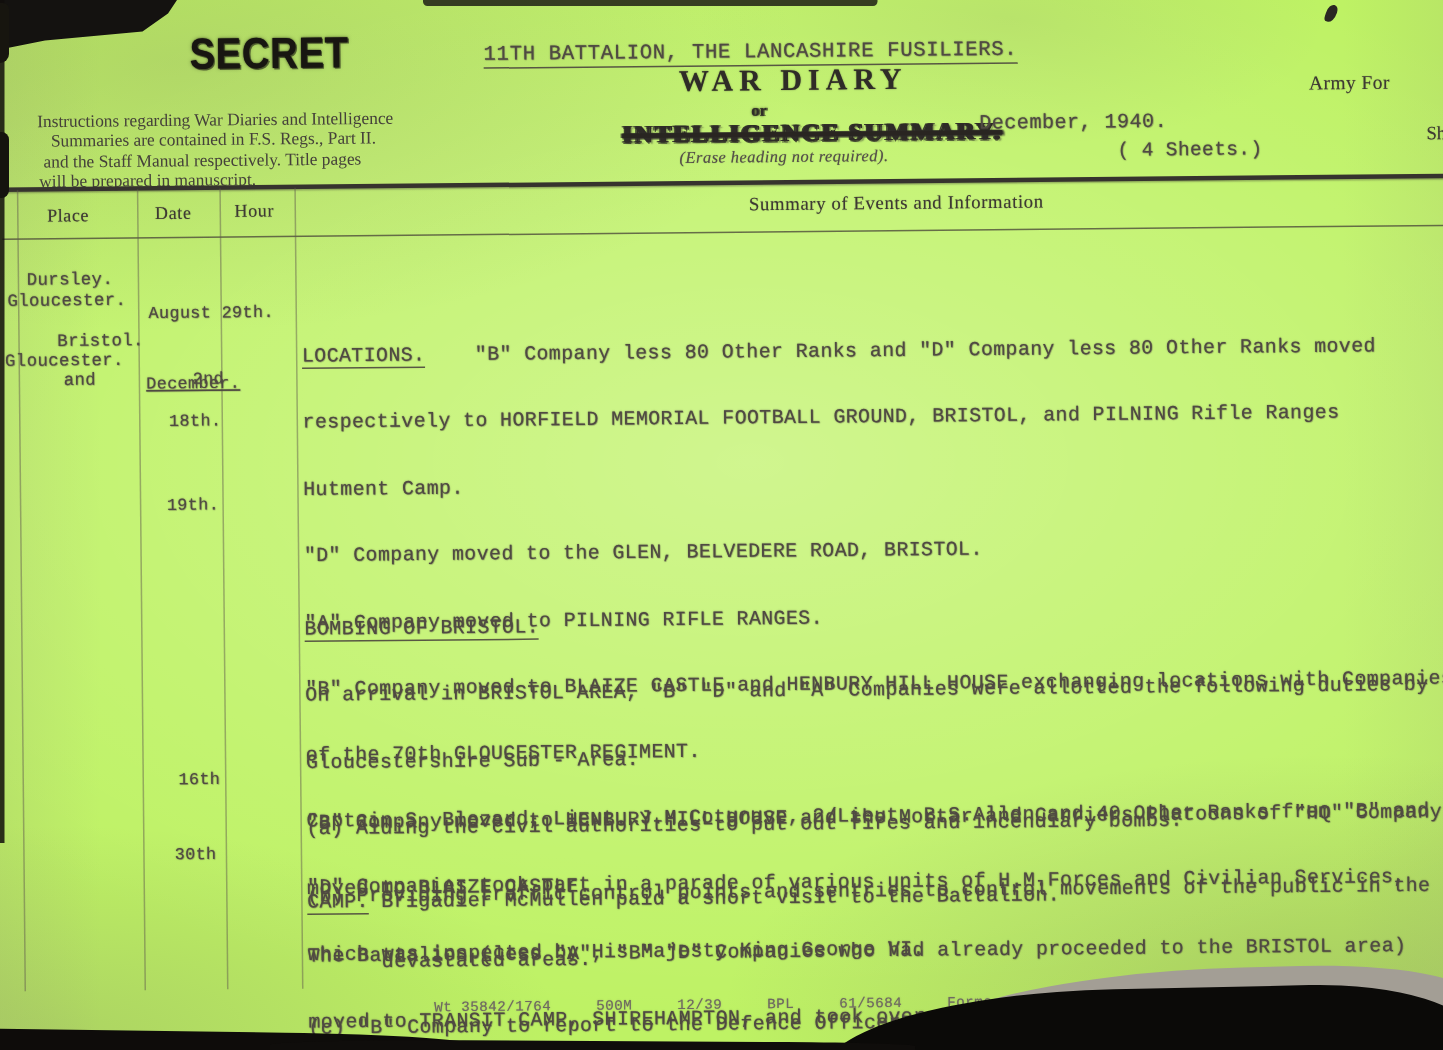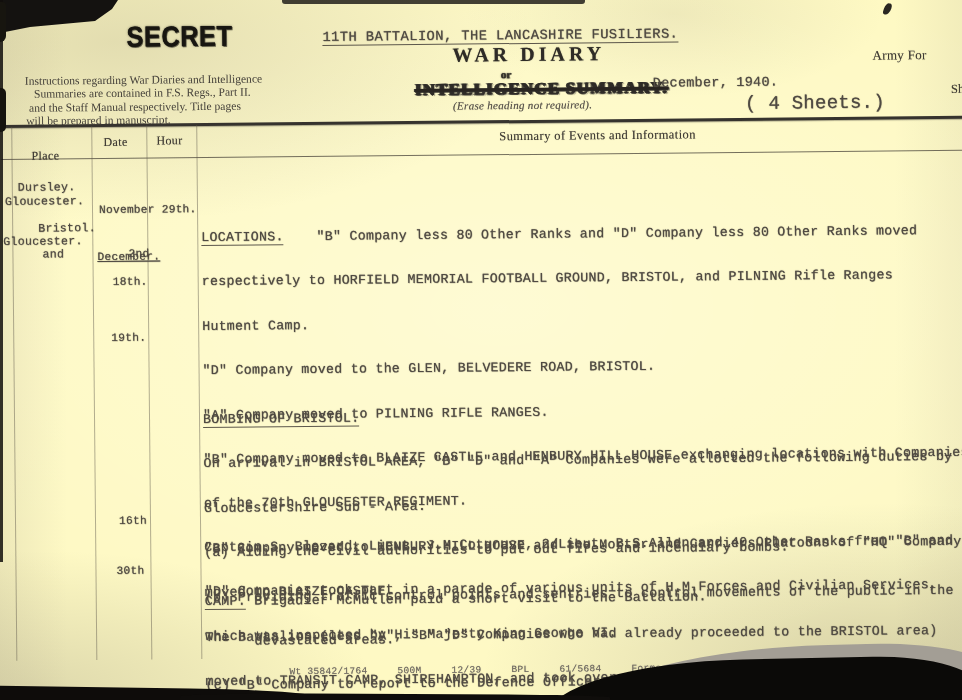--- a/index.html
+++ b/index.html
@@ -1,16 +1,16 @@
 <!DOCTYPE html>
 <html><head>
 <meta charset="utf-8">
 <style>
   html,body{margin:0;padding:0;background:#555;}
-  #paper{position:relative;width:962px;height:700px;overflow:hidden;background:#fef9c3;
+  #paper{position:relative;width:962px;height:700px;overflow:hidden;background:#bef264;
          font-family:"Liberation Serif",serif;}
   #texture{position:absolute;inset:0;pointer-events:none;
     background:
       radial-gradient(ellipse 700px 300px at 12% 6%, rgba(118,110,96,.20), transparent 60%),
       radial-gradient(ellipse 950px 520px at 52% 44%, rgba(255,255,255,.28), transparent 72%),
       radial-gradient(ellipse 620px 260px at 92% 96%, rgba(108,102,90,.28), transparent 65%),
       radial-gradient(ellipse 520px 220px at 4% 99%, rgba(108,102,90,.22), transparent 65%),
       radial-gradient(ellipse 300px 120px at 70% 2%, rgba(120,112,100,.12), transparent 70%),
       linear-gradient(90deg, rgba(138,130,116,.14), rgba(0,0,0,0) 7%, rgba(0,0,0,0) 93%, rgba(138,130,116,.10));}
   #tilt{position:absolute;inset:0;transform:rotate(-0.55deg);transform-origin:0 0;}
@@ -66,41 +66,41 @@
 
     <div class="t hu" style="left:322px;top:33px;font-size:13.8px;letter-spacing:.4px;">11TH BATTALION, THE LANCASHIRE FUSILIERS.</div>
     <div class="pr wardiary" style="left:452px;top:48px;">WAR DIARY</div>
     <div class="pr orword" style="left:500px;top:73px;text-align:right;">or</div>
     <div class="pr struck" style="left:414px;top:84px;">INTELLIGENCE SUMMARY.</div>
     <div class="pr erase" style="left:452px;top:104px;">(Erase heading not required).</div>
 
     <div class="pr" style="left:872px;top:56px;font-size:13px;letter-spacing:.3px;">Army For</div>
     <div class="t" style="left:652px;top:82px;font-size:13.5px;">December, 1940.</div>
     <div class="pr" style="left:918px;top:91px;font-size:12.5px;margin-left:32px;">Shee</div>
-    <div class="t" style="left:744px;top:100px;font-size:19px;">( 4 Sheets.)</div>
+    <div class="t" style="left:744px;top:100px;font-size:13px;">( 4 Sheets.)</div>
 
     <div class="hline" style="left:0;top:125px;width:980px;height:2.6px;box-shadow:0 1px 1px rgba(54,51,46,.35);"></div>
     <div class="hline" style="left:0;top:159px;width:980px;height:1.3px;background:rgba(70,64,55,.75);"></div>
     <div class="vline" style="left:10px;top:127px;height:534px;"></div>
     <div class="vline" style="left:90px;top:127px;height:534px;"></div>
     <div class="vline" style="left:145px;top:127px;height:534px;"></div>
     <div class="vline" style="left:195px;top:127px;height:534px;"></div>
 
-    <div class="pr colhead" style="left:30px;top:137px;margin-top:12px;">Place</div>
+    <div class="pr colhead" style="left:30px;top:137px;">Place</div>
     <div class="pr colhead" style="left:102px;top:136px;">Date</div>
     <div class="pr colhead" style="left:155px;top:134.5px;">Hour</div>
     <div class="pr colhead" style="left:498px;top:134px;font-size:12.5px;">Summary of Events and Information</div>
 
     <div class="t place-t" style="left:16px;top:181px;">Dursley.</div>
     <div class="t place-t" style="left:3px;top:194.5px;">Gloucester.</div>
     <div class="t place-t" style="left:40px;top:208px;margin-top:40px;">and</div>
     <div class="t place-t" style="left:36px;top:221.5px;">Bristol.</div>
     <div class="t place-t" style="left:1px;top:235px;">Gloucester.</div>
 
-    <div class="t small-t" style="left:97px;top:205px;">November 29th.</div>
+    <div class="t small-t" style="left:97px;top:205px;">August 29th.</div>
     <div class="t small-t" style="left:95px;top:252px;text-decoration:underline;">December.</div>
     <div class="t small-t" style="left:126px;top:249px;">2nd</div>
     <div class="t small-t" style="left:110px;top:277px;">18th.</div>
     <div class="t small-t" style="left:108px;top:333px;">19th.</div>
     <div class="t small-t" style="left:114px;top:516px;">16th</div>
     <div class="t small-t" style="left:111px;top:566px;">30th</div>
 
     <div class="t" style="left:199px;top:203px;">
       <div class="bl"><span class="hu">LOCATIONS.</span><span>    "B" Company less 80 Other Ranks and "D" Company less 80 Other Ranks moved</span></div>
       <div class="bl">respectively to HORFIELD MEMORIAL FOOTBALL GROUND, BRISTOL, and PILNING Rifle Ranges</div>

